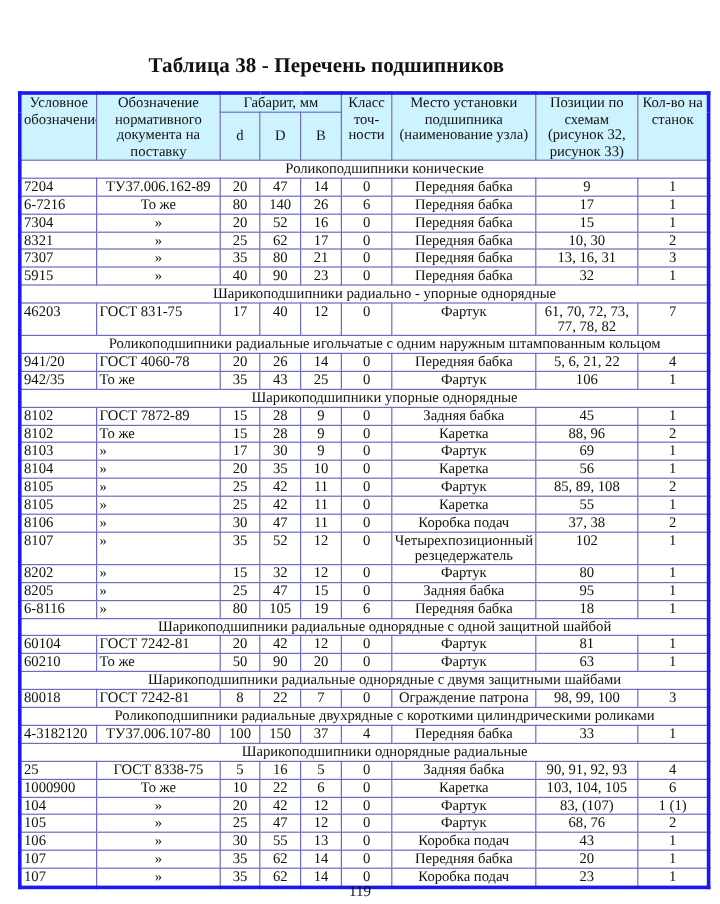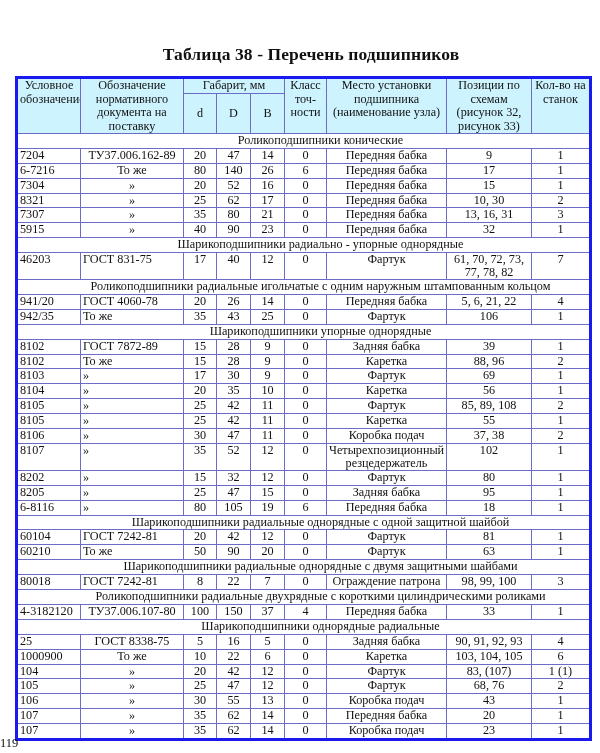--- a/index.html
+++ b/index.html
@@ -1,32 +1,32 @@
 <!DOCTYPE html>
 <html><head>
 <meta charset="utf-8">
 <style>
   html, body { margin: 0; padding: 0; background: #ffffff; }
   body { width: 600px; height: 753px; position: relative; overflow: hidden;
          font-family: "Liberation Serif", "DejaVu Serif", serif; color: #111; }
   .title { position: absolute; top: 44px; left: 0; width: 544px; text-align: center;
-           font-weight: bold; font-size: 17.5px; letter-spacing: 0.1px; margin-left: 39px; }
+           font-weight: bold; font-size: 17.5px; letter-spacing: 0.1px; }
   .tbl-wrap { position: absolute; top: 76px; left: 15px; width: 574px; }
   table { border-collapse: collapse; width: 574px; table-layout: fixed;
           border: 3px solid #1a1aee; font-size: 12.2px; line-height: 13px; }
   td, th { border: 1px solid #6b6bc8; padding: 0 2px; vertical-align: top;
            font-weight: normal; white-space: nowrap; overflow: hidden; }
   thead th { background: #cdf3ff; text-align: center; white-space: normal; vertical-align: top; line-height: 13.5px; }
   thead th.vmid { vertical-align: middle; }
   td { height: 13.9px; }
   td.c { text-align: center; }
   td.l { text-align: left; margin-top: 32px; }
   td.wrap { white-space: normal; }
   tr.section td { text-align: center; padding-left: 36px; }
-  .page-num { position: absolute; top: 736px; left: 0; width: 600px; text-align: left; font-size: 12.5px; }
+  .page-num { position: absolute; top: 736px; left: 0; width: 600px; text-align: center; font-size: 12.5px; }
 </style>
 </head>
 <body>
 
 <div class="title">Таблица 38 - Перечень  подшипников</div>
 
 <div class="tbl-wrap">
   <table>
     <colgroup>
       <col style="width:64px">
@@ -168,21 +168,21 @@
           <td colspan="9">Шарикоподшипники упорные однорядные</td>
         </tr>
         <tr>
           <td class="l">8102</td>
           <td class="l">ГОСТ 7872-89</td>
           <td class="c">15</td>
           <td class="c">28</td>
           <td class="c">9</td>
           <td class="c">0</td>
           <td class="c wrap">Задняя бабка</td>
-          <td class="c wrap">39</td>
+          <td class="c wrap">45</td>
           <td class="c">1</td>
         </tr>
         <tr>
           <td class="l">8102</td>
           <td class="l">То же</td>
           <td class="c">15</td>
           <td class="c">28</td>
           <td class="c">9</td>
           <td class="c">0</td>
           <td class="c wrap">Каретка</td>

